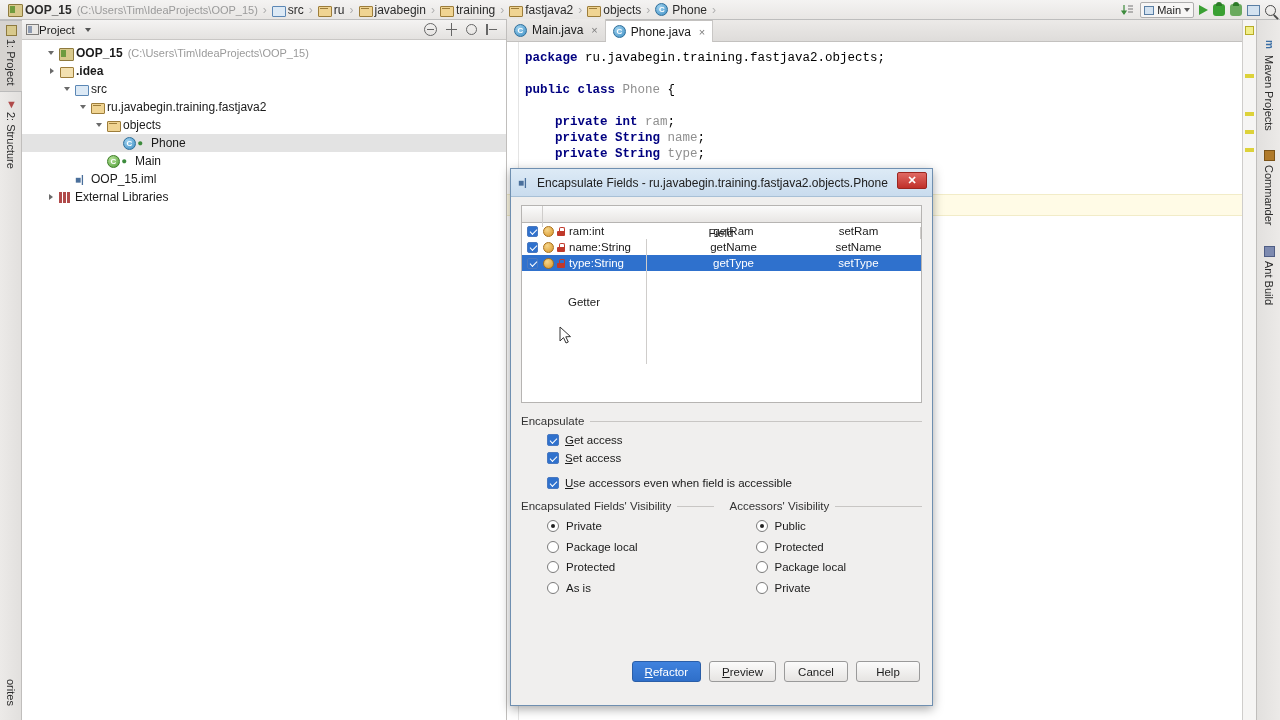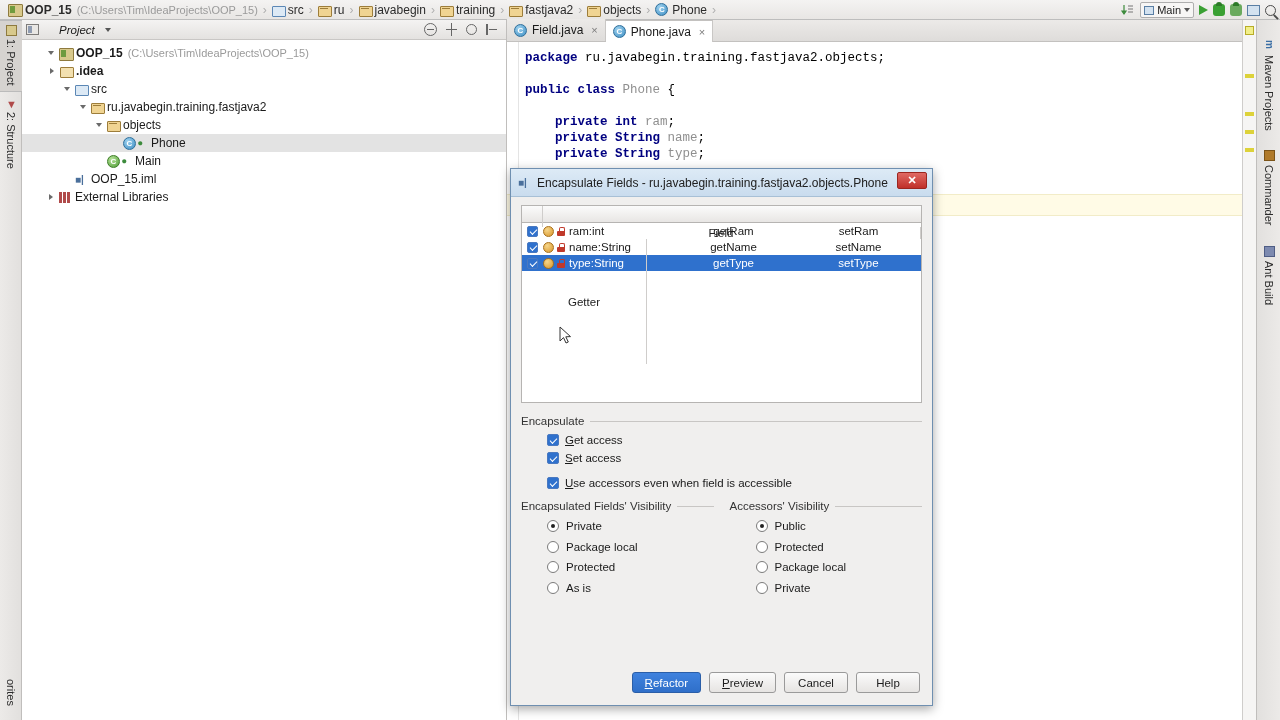--- a/index.html
+++ b/index.html
@@ -71,21 +71,21 @@
   .vico-struct{ background:transparent;border:none;color:#b04a4a;font-size:11px;line-height:11px;}
   
   #project-panel{
     position:absolute; left:22px; top:20px; width:485px; height:700px;
     background:#ffffff; border-right:1px solid #c0bebc;
   }
   #project-header{
     height:20px; background:linear-gradient(to bottom,#f4f3f2,#e4e2e0);
     border-bottom:1px solid #c9c7c5; display:flex; align-items:center; padding:0 4px;
   }
-  #project-header .ptitle{ font-size:11.5px; margin-left:20px;font-style:italic; }
+  #project-header .ptitle{ font-size:11.5px; margin-left:0; }
   #project-header .ph-ico{ width:13px;height:11px;border:1px solid #7e7c7a;background:#e9e7e4;position:relative;}
   #project-header .ph-ico:after{content:"";position:absolute;left:1px;top:1px;width:4px;height:7px;background:#8f9bb0;}
   .ph-caret{ margin-left:10px; }
   #project-header .ph-tools{ margin-left:auto; display:flex; align-items:center; gap:8px; padding-right:4px;}
   .tool-ico{ width:13px;height:13px;position:relative; }
   .ti-collapse{ border:1.4px solid #666;border-radius:50%; }
   .ti-collapse:after{content:"";position:absolute;left:2px;top:5px;width:7px;height:1.4px;background:#666;}
   .ti-target{ }
   .ti-target:before{content:"";position:absolute;left:6px;top:0;width:1.4px;height:13px;background:#666;}
   .ti-target:after{content:"";position:absolute;left:1px;top:6px;width:11px;height:1.4px;background:#666;}
@@ -203,21 +203,21 @@
   .vis-col{ flex:1; }
   .radrow{ display:flex; align-items:center; gap:7px; height:20.5px; margin-left:26px; font-size:11.5px;}
   .rad{ width:12px;height:12px;border:1px solid #7b7b7b;border-radius:50%;background:#fff;position:relative;flex:0 0 12px;}
   .rad.on:after{ content:"";position:absolute;left:3px;top:3px;width:4px;height:4px;border-radius:50%;background:#222;}
 
   
   #watermark{ position:absolute; left:20px; bottom:44px; font-size:25px; font-weight:bold;
     color:#6b5fa5; font-family:"Liberation Serif",serif; letter-spacing:-.5px; }
 
   
-  #dlg-buttons{ position:absolute; right:12px; bottom:12px; display:flex; gap:8px; }
+  #dlg-buttons{ position:absolute; right:12px; bottom:23px; display:flex; gap:8px; }
   .btn{ height:21px; min-width:64px; padding:0 12px; font-size:11.5px;
     border:1px solid #9a9a9a; border-radius:3px;
     background:linear-gradient(to bottom,#fbfbfb,#e6e4e2);
     display:flex; align-items:center; justify-content:center; color:#1c1c1c;}
   .btn.primary{ background:linear-gradient(to bottom,#3f82de,#2f6fc9); border-color:#2a5ea8; color:#fff;}
 
   
   #cursor{ position:absolute; left:559px; top:326px; width:14px; height:20px; pointer-events:none;}
 </style>
 </head>
@@ -361,21 +361,21 @@
         <span class="ico-lib"></span>
         <span class="tlbl">External Libraries</span>
       </div>
     </div>
 </div>
 
 <div id="editor-area">
   <div id="tabs-row">
       <div class="etab inactive">
         <span class="ico-class">C</span>
-        <span>Field.java</span>
+        <span>Main.java</span>
         <span class="x">×</span>
       </div>
       <div class="etab active">
         <span class="ico-class">C</span>
         <span>Phone.java</span>
         <span class="x">×</span>
       </div>
     </div>
   <div id="code">
     <div class="gutter-line"></div>

